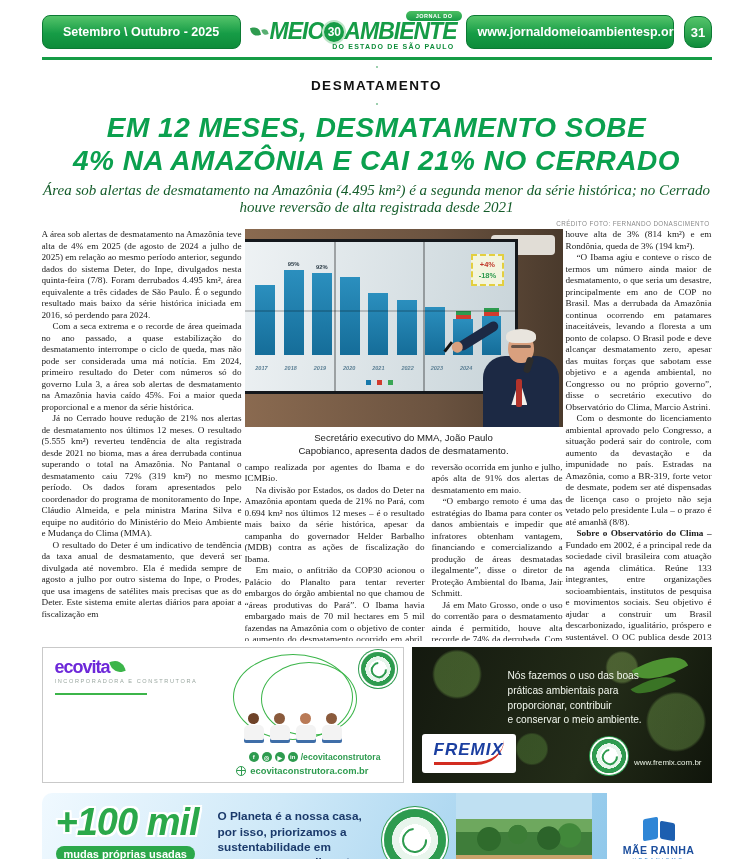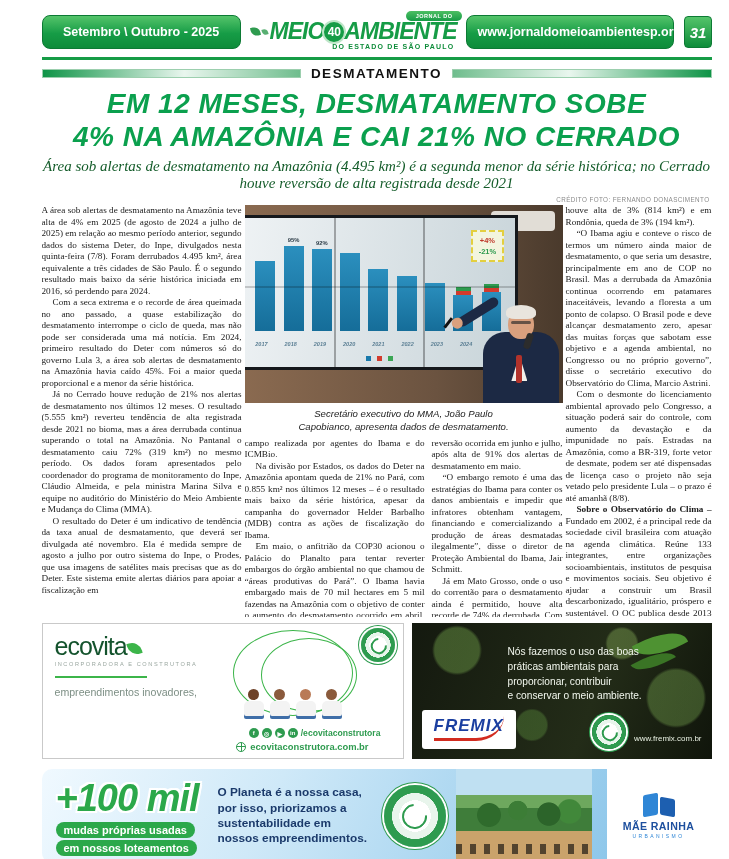--- a/index.html
+++ b/index.html
@@ -19,26 +19,26 @@
   .logo-row { display:inline-flex; align-items:center; position:relative; }
   .logo-word { color:#169c46; font-weight:bold; font-size:23px; letter-spacing:-1px; font-style:italic; }
   .logo-year { width:24px; height:24px; border-radius:50%; background:#169c46; color:#fff; font-weight:bold;
                font-size:12px; display:flex; align-items:center; justify-content:center; margin:0 -2px; border:2px solid #bfe6c9; z-index:2; }
   .logo-jornal { position:absolute; top:-7px; right:-6px; background:linear-gradient(180deg,#4cbf63,#169c46);
                color:#fff; font-size:5.5px; font-weight:bold; padding:2px 10px; border-radius:5px; letter-spacing:.5px; }
   .logo-sub { color:#0e8c3a; font-weight:bold; font-size:7px; letter-spacing:1.2px; text-align:right; margin-top:-2px; padding-right:2px; }
   .leaf { display:inline-block; width:9px; height:9px; background:#2e9b4f; border-radius:0 70% 0 70%; margin-right:2px; transform:rotate(-15deg); }
   .leaf.small { width:6px; height:6px; opacity:.8; }
   .pagenum { background:linear-gradient(180deg,#54c46a,#0e8c3a); border:1px solid #0c7a34; color:#fff;
-             font-weight:bold; font-size:15px; width:28px; height:32px; border-radius:4px;
-             display:flex; align-items:center; justify-content:center;font-style:italic; }
+             font-weight:bold; font-size:13px; width:28px; height:32px; border-radius:11px;
+             display:flex; align-items:center; justify-content:center; }
   .green-rule { height:3px; background:#169c46; margin-top:5px; }
 
   
-  .kicker-row { display:flex; align-items:center; gap:10px; margin-top:6px; }
+  .kicker-row { display:flex; align-items:center; gap:10px; margin-top:6px;flex-direction:column; }
   .kbar { flex:1; height:9px; border:1px solid #9ccfae; }
   .kbar.l { background:linear-gradient(90deg,#0f9447,#e9f6ee 55%,#6fbd8d); }
   .kbar.r { background:linear-gradient(90deg,#6fbd8d,#e9f6ee 45%,#0f9447); }
   .ktext { font-weight:bold; font-size:13.5px; letter-spacing:1.5px; color:#111; }
   .headline { text-align:center; color:#0ba04e; font-weight:bold; font-style:italic;
               font-size:28px; line-height:1.18; letter-spacing:.5px; margin-top:6px; }
   .subhead { text-align:center; font-family:"Liberation Serif", serif; font-style:italic;
              color:#145c2a; font-size:15px; margin-top:5px; }
   .credit { text-align:right; font-size:6.3px; color:#8a8a8a; letter-spacing:.4px; margin:4px 2px 2px 0; }
 
@@ -78,26 +78,26 @@
   .p-shirt { position:absolute; bottom:18%; left:42%; width:16px; height:26px; background:#f2f0ea;
              clip-path:polygon(50% 0,100% 100%,0 100%); }
   .p-tie { position:absolute; bottom:16%; left:48%; width:6px; height:28px; background:#b3332b; border-radius:2px; }
   .p-head { position:absolute; bottom:52%; left:38%; width:26px; height:30px; background:#d9a07e; border-radius:50% 50% 46% 46%; }
   .p-hair { position:absolute; top:-4px; left:-2px; right:-2px; height:14px; background:#e9e5de; border-radius:50% 50% 30% 30%; }
   .p-glasses { position:absolute; top:12px; left:3px; right:3px; height:3px; background:rgba(40,40,40,.65); border-radius:2px; }
   .p-arm { position:absolute; bottom:70%; left:-26%; width:46px; height:10px; background:#1c2944; border-radius:5px; transform:rotate(-32deg); }
   .p-hand { position:absolute; left:-6px; top:-2px; width:11px; height:11px; background:#d9a07e; border-radius:50%; }
   .p-marker { position:absolute; left:-14px; top:-3px; width:12px; height:3px; background:#111; transform:rotate(-20deg); }
   .p-mic { position:absolute; bottom:44%; left:58%; width:7px; height:16px; background:#2c2c2c; border-radius:3px; transform:rotate(18deg); }
-  .caption { text-align:center; font-style:italic; font-size:9.6px; color:#222; line-height:1.35; padding:5px 0 4px; }
+  .caption { text-align:center; font-size:9.6px; color:#222; line-height:1.35; padding:5px 0 4px; }
 
   
   .ads-row { display:flex; gap:8px; margin-top:6px; height:136px; }
   .eco-ad { width:362px; border:1px solid #c9c9c9; background:#fff; position:relative; padding:10px 12px; overflow:hidden; }
-  .eco-logo { color:#14532d; font-weight:normal; font-size:25px; letter-spacing:-1px; line-height:1; }
+  .eco-logo { color:#6d28d9; font-weight:bold; font-size:18px; letter-spacing:-1px; line-height:1; }
   .eco-logo .lf { display:inline-block; width:13px; height:13px; background:#3cb54a; border-radius:0 80% 0 80%; transform:rotate(-18deg); margin-left:1px; }
   .eco-logosub { font-size:5.6px; color:#9aa7a0; letter-spacing:1.6px; margin-top:2px; }
   .eco-line { width:92px; height:2px; background:#3cb54a; margin:9px 0 7px; }
   .eco-tag { font-size:10.6px; color:#7d8f85; line-height:1.38; }
   .eco-photo { position:absolute; right:8px; top:4px; width:168px; height:92px; }
   .eco-circle { position:absolute; border:1px solid #3cb54a; border-radius:50%; }
   .ec1 { left:6px; top:2px; width:120px; height:86px; }
   .ec2 { left:34px; top:10px; width:96px; height:74px; }
   .fam { position:absolute; bottom:4px; left:16px; display:flex; align-items:flex-end; gap:4px; }
   .person { position:relative; width:22px; }
@@ -172,21 +172,21 @@
 <div class="page">
   <div class="inner">
 
     <header class="masthead">
       <div class="pill date">Setembro \ Outubro - 2025</div>
       <div class="logo-box">
         <div class="logo-row">
           <span class="leaf"></span>
             <span class="leaf small"></span>
           <span class="logo-word">MEIO</span>
-          <span class="logo-year">40</span>
+          <span class="logo-year">30</span>
           <span class="logo-word">AMBIENTE</span>
           <span class="logo-jornal">JORNAL DO</span>
         </div>
         <div class="logo-sub">DO ESTADO DE SÃO PAULO</div>
       </div>
       <div class="pill site">www.jornaldomeioambientesp.org</div>
       <div class="pagenum">31</div>
     </header>
     <div class="green-rule"></div>
 
@@ -242,21 +242,21 @@
                 <span>2019</span>
                 <span>2020</span>
                 <span>2021</span>
                 <span>2022</span>
                 <span>2023</span>
                 <span>2024</span>
                 <span>2025</span>
               </div>
             <div class="note-box">
               <div class="note-up">+4%</div>
-              <div class="note-down">-21%</div>
+              <div class="note-down">-18%</div>
             </div>
             <div class="legend">
                 <i class="lb"></i>
                 <i class="lr"></i>
                 <i class="lg"></i>
               </div>
             <div class="seam s1"></div>
             <div class="seam s2"></div>
             <div class="hseam"></div>
           </div>
@@ -275,21 +275,21 @@
             <div class="p-mic"></div>
           </div>
         </div>
         <p class="caption">
           <span>Secretário executivo do MMA, João Paulo</span><br>
           <span>Capobianco, apresenta dados de desmatamento.</span>
         </p>
         <div class="mid-cols">
           <div class="col c2">
             <p>campo realizada por agentes do Ibama e do ICMBio.</p>
-            <p class="ind">Na divisão por Estados, os dados do Deter na Amazônia apontam queda de 21% no Pará, com 0.855 km² nos últimos 12 meses – é o resultado mais baixo da série histórica, apesar da campanha do governador Helder Barbalho (MDB) contra as ações de fiscalização do Ibama.</p>
+            <p class="ind">Na divisão por Estados, os dados do Deter na Amazônia apontam queda de 21% no Pará, com 0.694 km² nos últimos 12 meses – é o resultado mais baixo da série histórica, apesar da campanha do governador Helder Barbalho (MDB) contra as ações de fiscalização do Ibama.</p>
             <p class="ind">Em maio, o anfitrião da COP30 acionou o Palácio do Planalto para tentar reverter embargos do órgão ambiental no que chamou de “áreas produtivas do Pará”. O Ibama havia embargado mais de 70 mil hectares em 5 mil fazendas na Amazônia com o objetivo de conter o aumento do desmatamento ocorrido em abril. A ação é apontada como fundamental para a</p>
           </div>
           <div class="col c3">
             <p>reversão ocorrida em junho e julho, após alta de 91% dos alertas de desmatamento em maio.</p>
             <p class="ind">“O embargo remoto é uma das estratégias do Ibama para conter os danos ambientais e impedir que infratores obtenham vantagem, financiando e comercializando a produção de áreas desmatadas ilegalmente”, disse o diretor de Proteção Ambiental do Ibama, Jair Schmitt.</p>
             <p class="ind">Já em Mato Grosso, onde o uso do correntão para o desmatamento ainda é permitido, houve alta recorde de 74% da derrubada. Com 1.636 km² registrados nos últimos 12 meses, o Estado governado pelo bolsonarista Mauro Mendes (União) ultrapassou o Pará como líder do desmatamento na Amazônia. No Amazonas</p>
           </div>
         </div>
       </div>
 
@@ -301,21 +301,20 @@
 
       </div>
     </div>
 
     <div class="ads-row">
       <div class="eco-ad">
         <div class="eco-logo"><span>ecovita</span><span class="lf"></span></div>
         <div class="eco-logosub">INCORPORADORA E CONSTRUTORA</div>
         <div class="eco-line"></div>
         <div class="eco-tag">
-          <div>empreendimentos inovadores,</div>
         </div>
         <div class="eco-photo">
           <div class="eco-circle ec1"></div>
           <div class="eco-circle ec2"></div>
           <div class="fam">
             <div class="person tall">
                 <div class="ph"></div>
                 <div class="pb"></div>
               </div>
             <div class="person">

